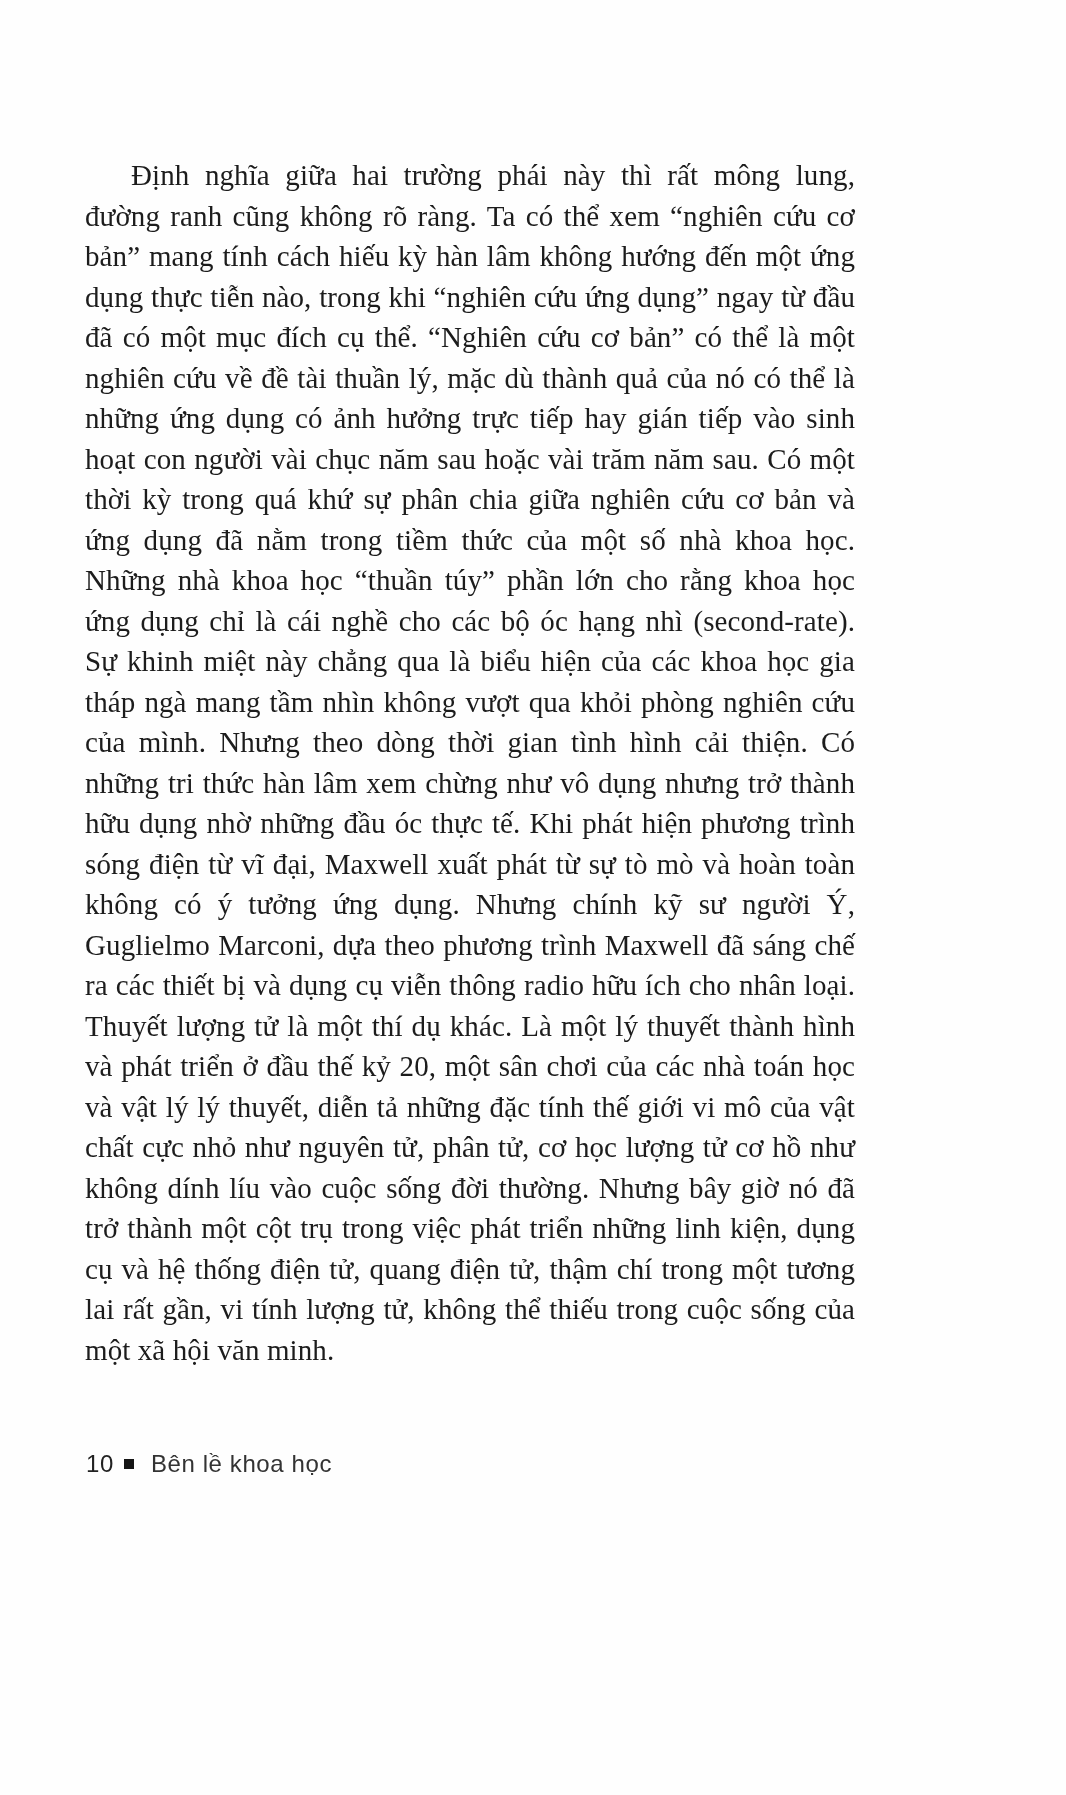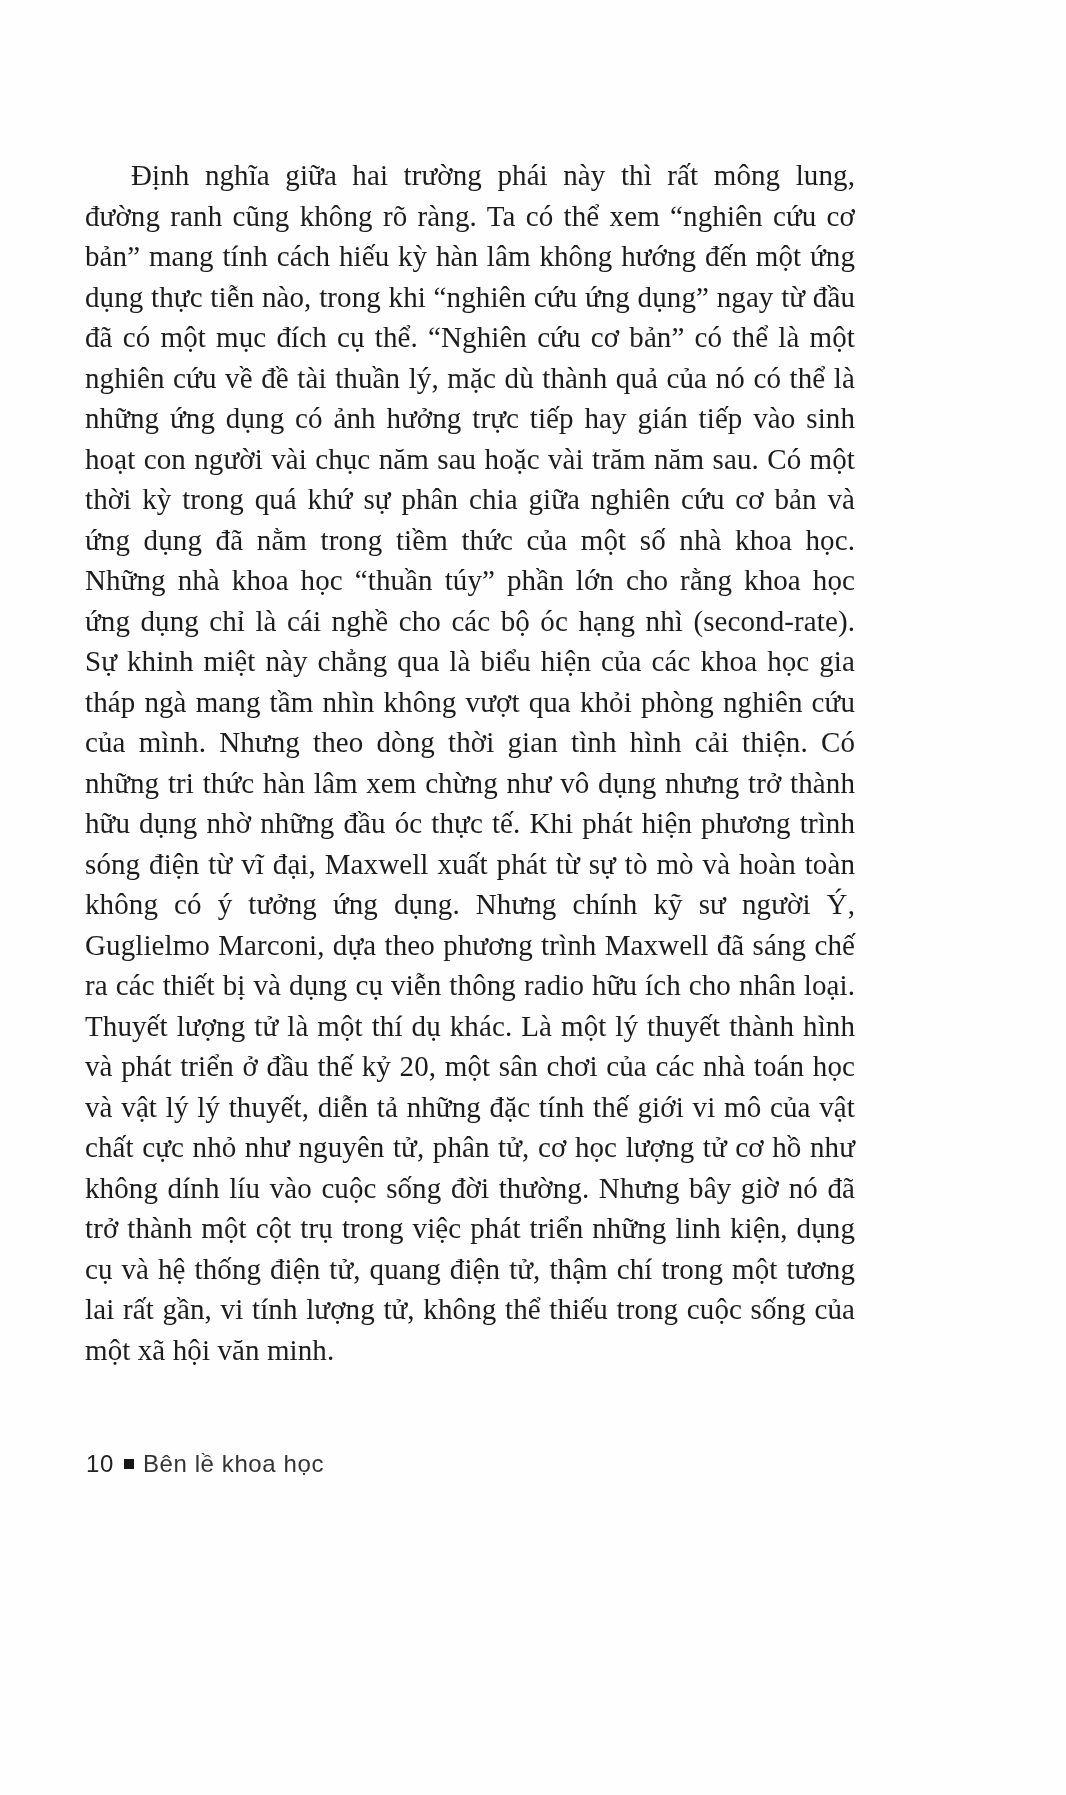--- a/index.html
+++ b/index.html
@@ -50,20 +50,21 @@
   .footer .sq {
     width: 10px;
     height: 10px;
     background: #151515;
     display: inline-block;
     margin: 0 9px 0 10px;
     flex: 0 0 auto;
   }
   .footer .title {
     color: #333333;
+    margin-left: 8px;
   }
 </style>
 </head>
 <body>
 
 <div class="page">
 
   <p class="body-text">Định nghĩa giữa hai trường phái này thì rất mông lung, đường ranh cũng không rõ ràng. Ta có thể xem “nghiên cứu cơ bản” mang tính cách hiếu kỳ hàn lâm không hướng đến một ứng dụng thực tiễn nào, trong khi “nghiên cứu ứng dụng” ngay từ đầu đã có một mục đích cụ thể. “Nghiên cứu cơ bản” có thể là một nghiên cứu về đề tài thuần lý, mặc dù thành quả của nó có thể là những ứng dụng có ảnh hưởng trực tiếp hay gián tiếp vào sinh hoạt con người vài chục năm sau hoặc vài trăm năm sau. Có một thời kỳ trong quá khứ sự phân chia giữa nghiên cứu cơ bản và ứng dụng đã nằm trong tiềm thức của một số nhà khoa học. Những nhà khoa học “thuần túy” phần lớn cho rằng khoa học ứng dụng chỉ là cái nghề cho các bộ óc hạng nhì (second-rate). Sự khinh miệt này chẳng qua là biểu hiện của các khoa học gia tháp ngà mang tầm nhìn không vượt qua khỏi phòng nghiên cứu của mình. Nhưng theo dòng thời gian tình hình cải thiện. Có những tri thức hàn lâm xem chừng như vô dụng nhưng trở thành hữu dụng nhờ những đầu óc thực tế. Khi phát hiện phương trình sóng điện từ vĩ đại, Maxwell xuất phát từ sự tò mò và hoàn toàn không có ý tưởng ứng dụng. Nhưng chính kỹ sư người Ý, Guglielmo Marconi, dựa theo phương trình Maxwell đã sáng chế ra các thiết bị và dụng cụ viễn thông radio hữu ích cho nhân loại. Thuyết lượng tử là một thí dụ khác. Là một lý thuyết thành hình và phát triển ở đầu thế kỷ 20, một sân chơi của các nhà toán học và vật lý lý thuyết, diễn tả những đặc tính thế giới vi mô của vật chất cực nhỏ như nguyên tử, phân tử, cơ học lượng tử cơ hồ như không dính líu vào cuộc sống đời thường. Nhưng bây giờ nó đã trở thành một cột trụ trong việc phát triển những linh kiện, dụng cụ và hệ thống điện tử, quang điện tử, thậm chí trong một tương lai rất gần, vi tính lượng tử, không thể thiếu trong cuộc sống của một xã hội văn minh.</p>
 
   <div class="footer">

